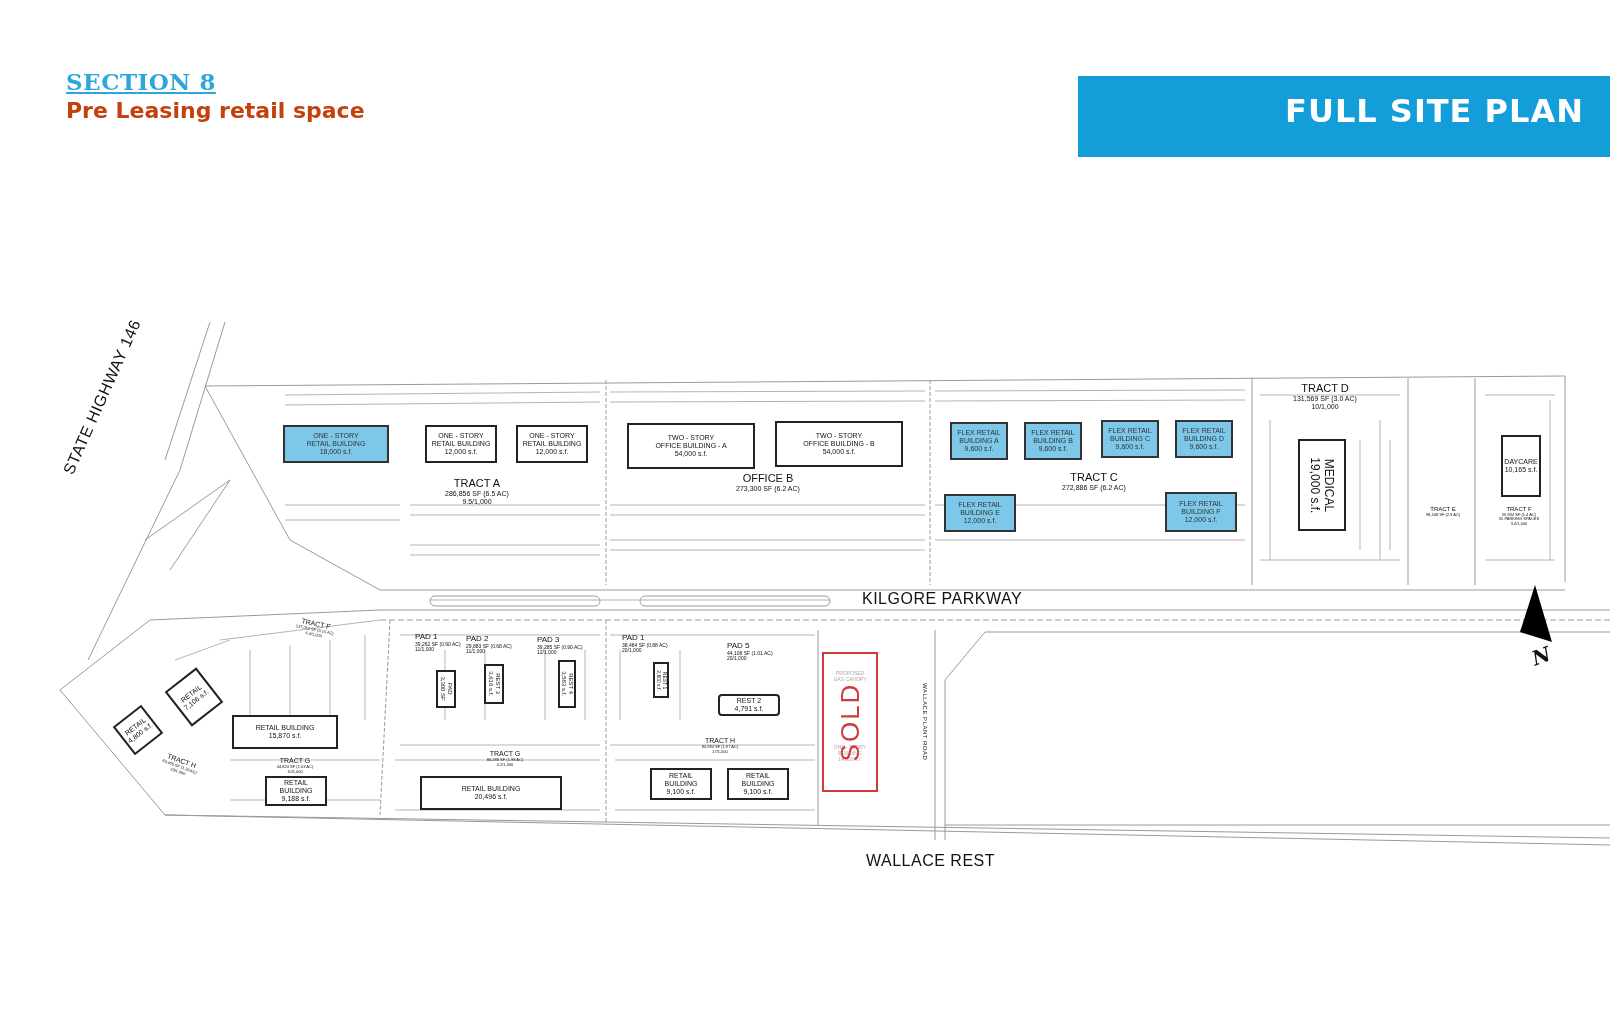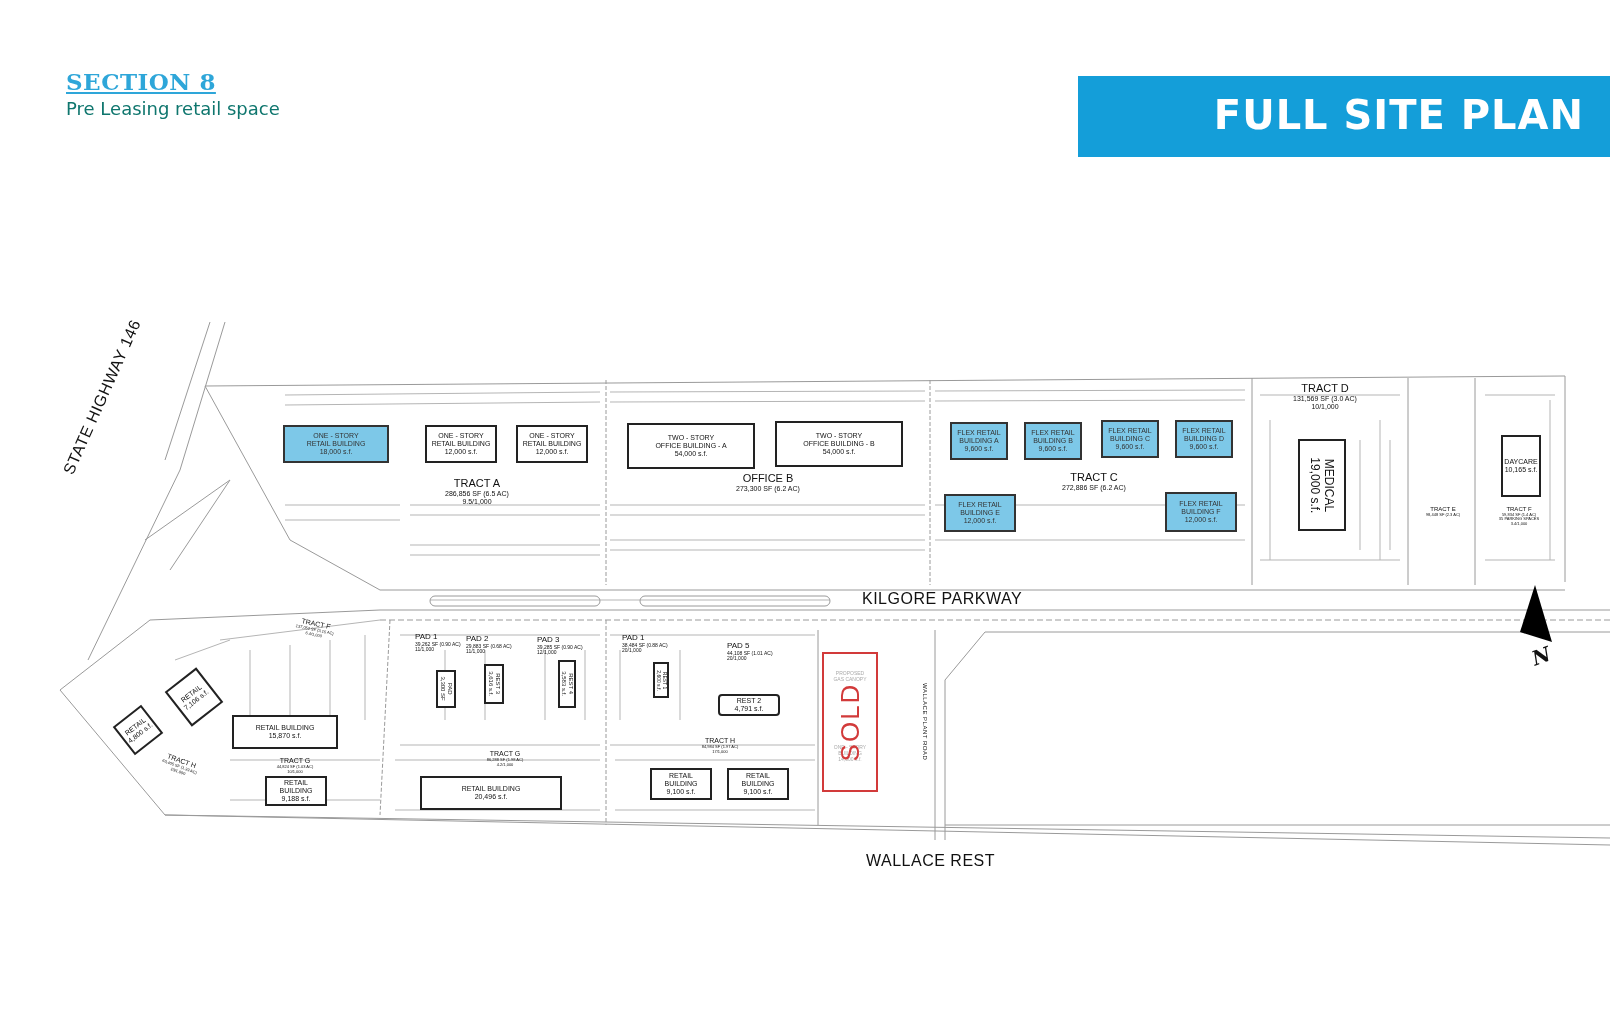--- a/index.html
+++ b/index.html
@@ -1,20 +1,20 @@
 <!DOCTYPE html>
 <html><head>
 <meta charset="utf-8">
 <style>
   html, body { margin:0; padding:0; background:#ffffff; }
   body { width:1610px; height:1025px; position:relative; overflow:hidden; font-family:"Liberation Sans", sans-serif; color:#111; }
   .section-title { position:absolute; left:66px; top:68px; font-family:"DejaVu Serif", serif; font-weight:bold; font-size:23px; color:#2ea6d9; text-decoration:underline; letter-spacing:0.5px; }
-  .section-sub { position:absolute; left:66px; top:98px; font-family:"DejaVu Sans", sans-serif; font-size:18px; color:#0f766e; }
+  .section-sub { position:absolute; left:66px; top:98px; font-family:"DejaVu Sans", sans-serif; font-size:22px; color:#c2410c;font-weight:bold; }
   .banner { position:absolute; left:1078px; top:76px; width:532px; height:81px; background:#149ed9; }
-  .banner-text { position:absolute; right:26px; top:16px; font-family:"DejaVu Sans", sans-serif; font-weight:bold; font-size:40px; color:#fff; letter-spacing:1px; }
+  .banner-text { position:absolute; right:26px; top:16px; font-family:"DejaVu Sans", sans-serif; font-weight:bold; font-size:32px; color:#fff; letter-spacing:1px; }
   svg.plan { position:absolute; left:0; top:0; }
   .bld { position:absolute; border:2px solid #222; background:#fff; display:flex; align-items:center; justify-content:center; flex-direction:column; font-size:7px; text-align:center; line-height:1.1; box-sizing:border-box; }
   .bld.blue { background:#7dc8e8; border-color:#333; color:#333; }
   .bld span { display:block; }
   .road { position:absolute; font-size:16px; color:#111; letter-spacing:0.5px; }
   .tract { position:absolute; font-size:11px; text-align:center; line-height:1.15; }
   .tract .tn { font-size:11px; }
   .tract .ts { font-size:7px; }
   .pad { position:absolute; font-size:8px; text-align:left; line-height:1.1; }
   .pad .ps { font-size:5px; }

